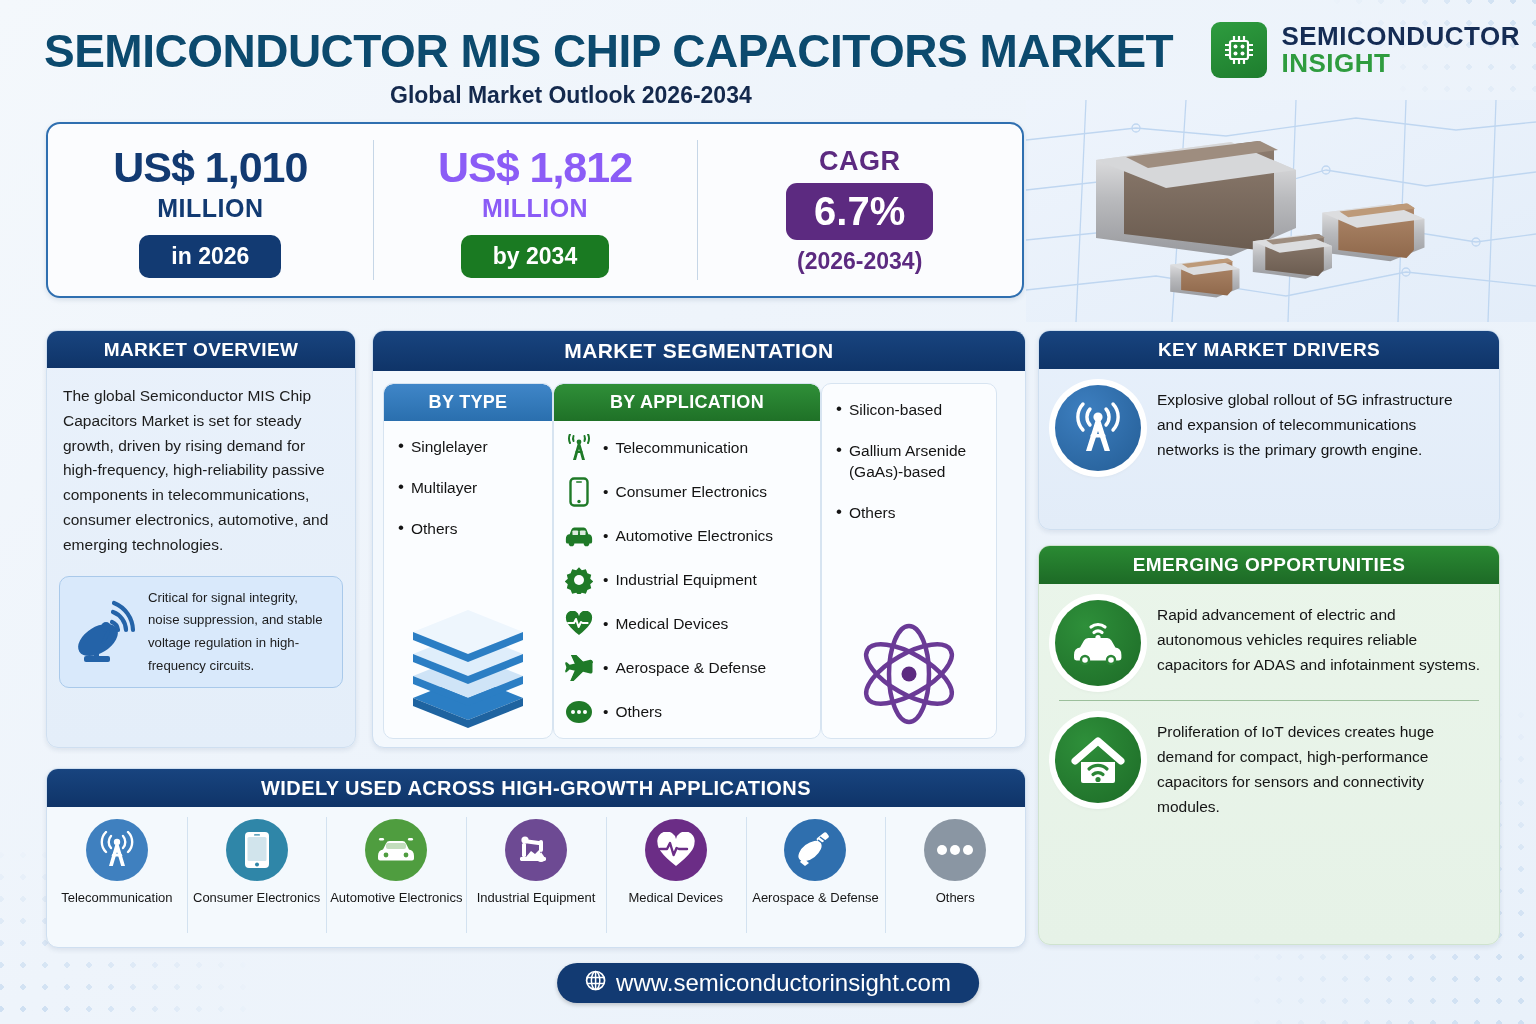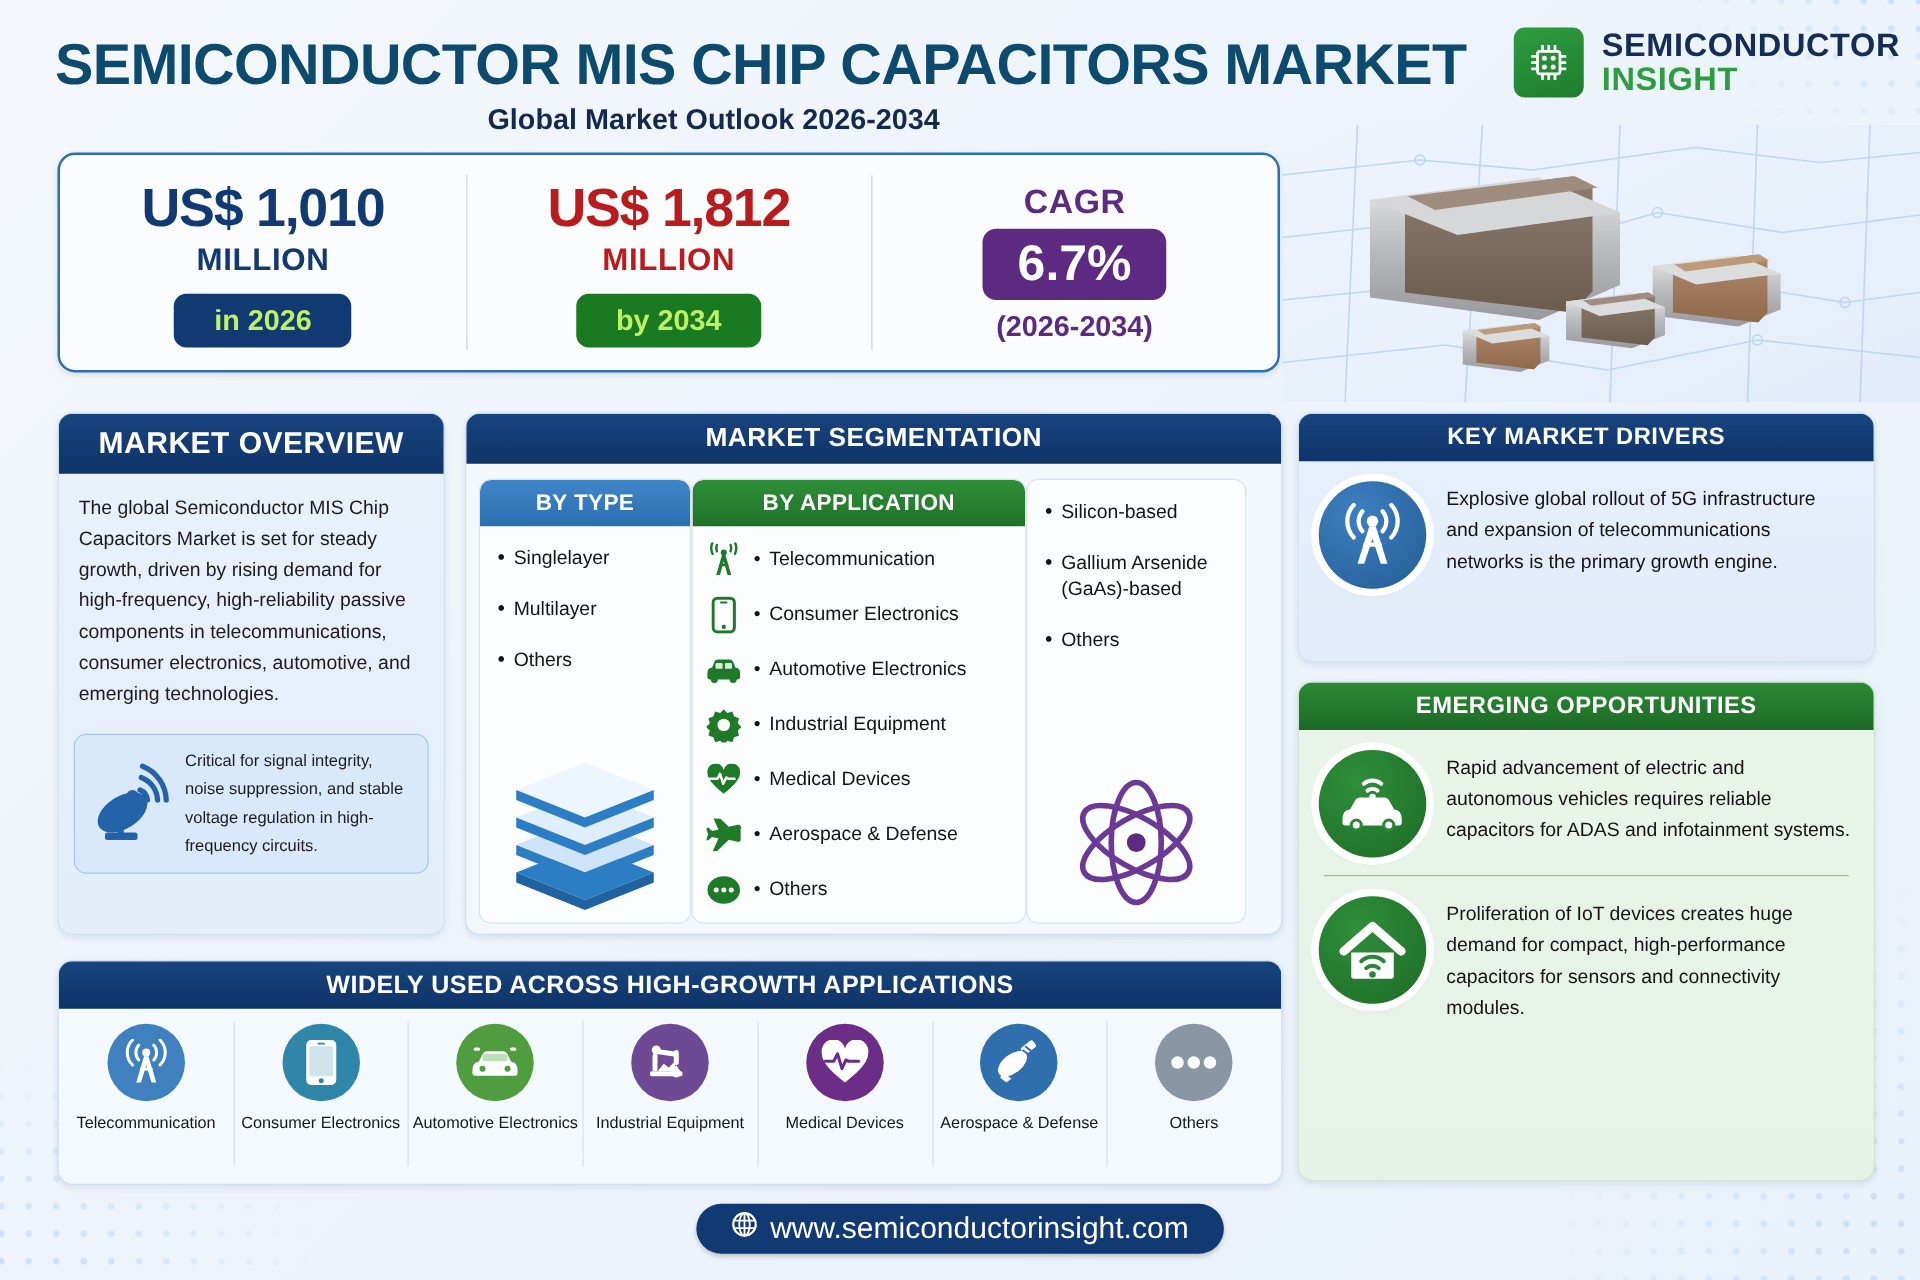--- a/index.html
+++ b/index.html
@@ -63,25 +63,25 @@
   }
   .bn-left .t { font-size: 25px; font-weight: bold; line-height: 1.08; text-align: center; letter-spacing: .3px; }
   .bn-cols { flex: 1; display: flex; }
   .bn-col { flex: 1; display: flex; flex-direction: column; align-items: center; justify-content: center; position: relative; }
   .bn-col + .bn-col::before {
     content: ""; position: absolute; left: 0; top: 16px; bottom: 16px; width: 1px; background: #c6d6e7;
   }
   .bn-big { font-size: 43px; font-weight: bold; letter-spacing: -1px; }
   .bn-mid { font-size: 25px; font-weight: bold; letter-spacing: .5px; margin-top: 2px; }
   .bn-pill {
-    margin-top: 12px; padding: 8px 32px; border-radius: 10px; color: #bef264;
+    margin-top: 12px; padding: 8px 32px; border-radius: 10px; color: #ffffff;
     font-size: 23px; font-weight: bold;
   }
   .navy { color: #123a72; } .bg-navy { background: #123a72; }
-  .grn  { color: #b91c1c; } .bg-grn  { background: #1a7a22; }
+  .grn  { color: #8b5cf6; } .bg-grn  { background: #1a7a22; }
   .pur  { color: #5c2a80; }
   .bn-cagr-lbl { font-size: 27px; font-weight: bold; letter-spacing: .5px; }
   .bn-cagr-pill { margin-top: 6px; padding: 6px 28px; border-radius: 11px; background: #5c2a80; color: #fff; font-size: 40px; font-weight: bold; }
   .bn-cagr-yr { margin-top: 8px; font-size: 23px; font-weight: bold; color: #5c2a80; }
 
   
   .hero {
     position: absolute; right: 0; top: 100px; width: 510px; height: 222px; overflow: hidden;
   }
   .hero svg { display: block; }
@@ -91,21 +91,21 @@
   .p-head {
     color: #fff; font-weight: bold; text-align: center; letter-spacing: .4px;
     display: flex; align-items: center; justify-content: center;
   }
   .head-navy { background: linear-gradient(180deg,#18447f,#0f3468); }
   .head-green { background: linear-gradient(180deg,#2a8a33,#1d6a26); }
 
   
   #overview { left: 46px; top: 330px; width: 310px; height: 418px;
               background: linear-gradient(180deg,#e9f1fb,#e4eef9); border: 1px solid #cfdff0; }
-  #overview .p-head { height: 48px; font-size: 24px; }
+  #overview .p-head { height: 37px; font-size: 19px; }
   .ov-body { padding: 16px 16px 0 16px; font-size: 15.5px; line-height: 1.60; color: #1c1c1c; }
   .ov-note {
     margin: 18px 12px 0 12px; background: #d9e9fb; border: 1px solid #a9c9ea;
     border-radius: 10px; padding: 10px 10px 10px 8px; display: flex; align-items: center; gap: 8px;
   }
   .ov-note-txt { font-size: 13.2px; line-height: 1.72; color: #1c1c1c; }
 
   
   #segmentation { left: 372px; top: 330px; width: 654px; height: 418px;
                   background: #f3f8fd; border: 1px solid #cfdff0; }

